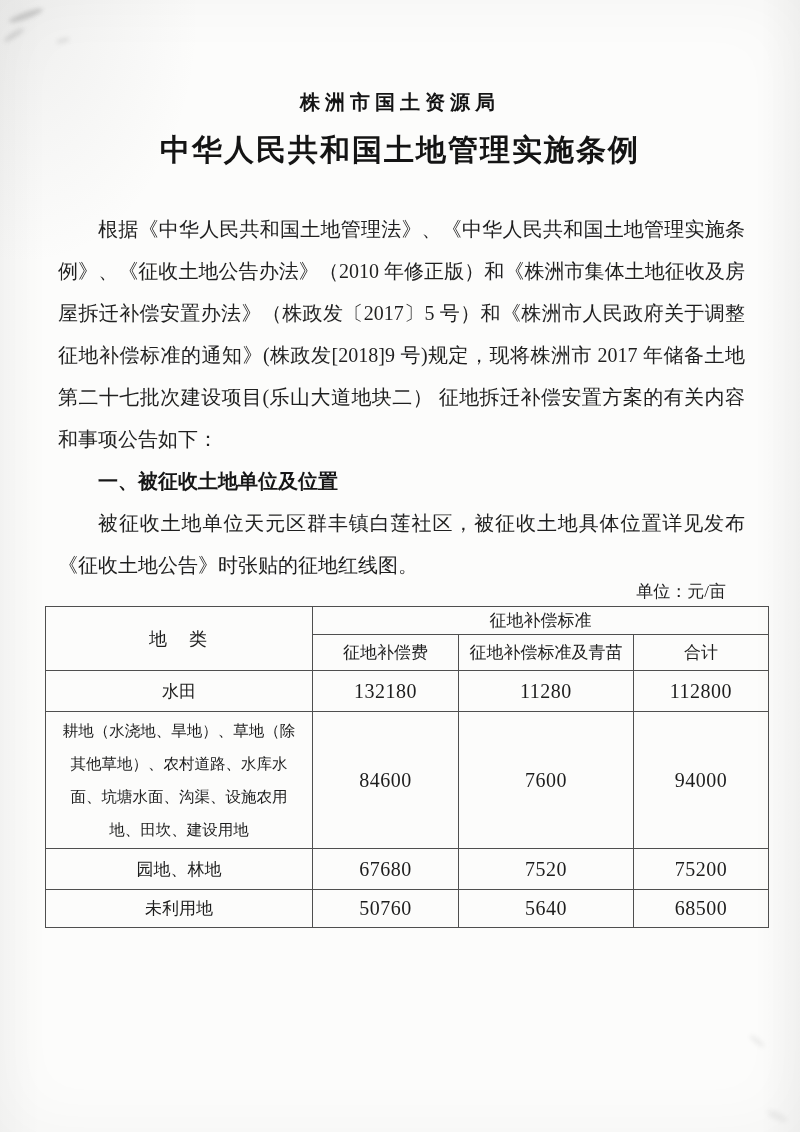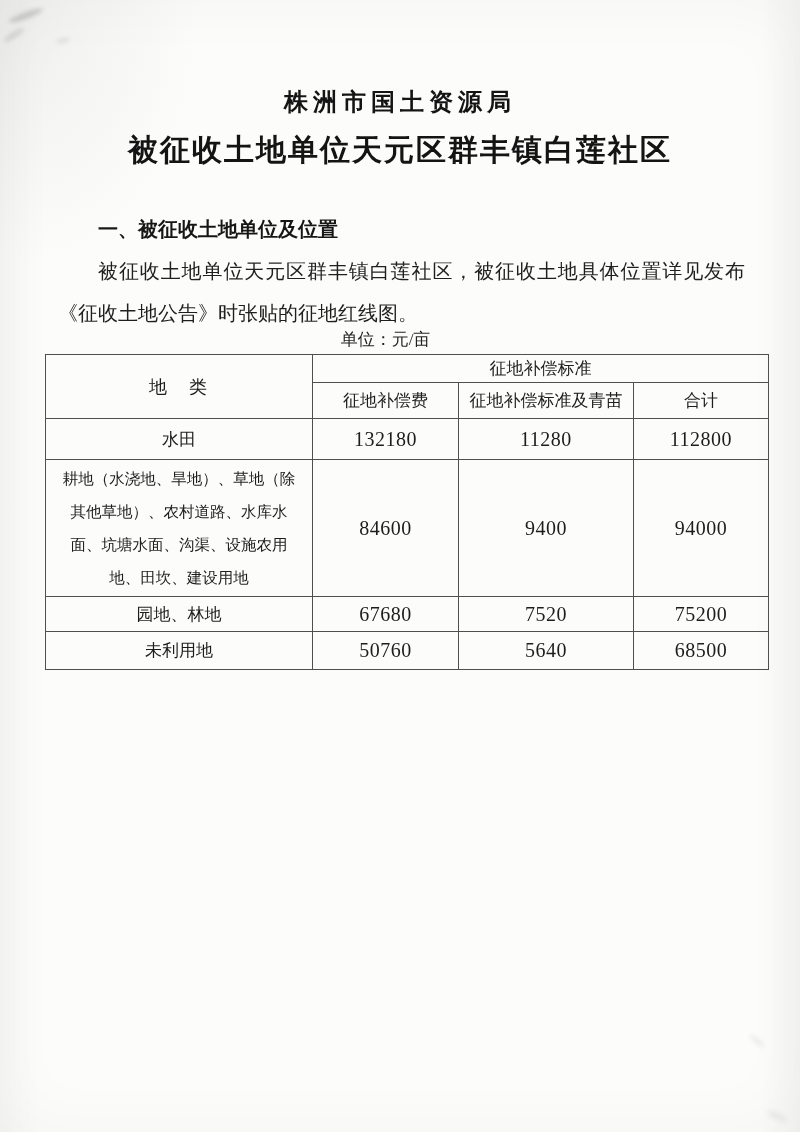--- a/index.html
+++ b/index.html
@@ -21,40 +21,40 @@
   }
   
   .smudge{position:absolute;background:rgba(115,115,115,0.30);border-radius:50%;filter:blur(2px);}
   .smudge.s1{left:8px;top:12px;width:36px;height:7px;transform:rotate(-20deg);}
   .smudge.s2{left:2px;top:32px;width:24px;height:6px;transform:rotate(-32deg);opacity:.7;}
   .smudge.s3{left:56px;top:38px;width:14px;height:5px;transform:rotate(-15deg);opacity:.5;}
   .smudge.s4{left:748px;top:1038px;width:18px;height:6px;transform:rotate(40deg);opacity:.35;}
   .smudge.s5{left:766px;top:1112px;width:22px;height:8px;transform:rotate(25deg);opacity:.3;}
 
   .titles{padding-top:82px;text-align:center;font-weight:bold;color:#141414;}
-  .title-line1{font-size:24px;line-height:40px;letter-spacing:5px;}
+  .title-line1{font-size:20px;line-height:40px;letter-spacing:5px;}
   .title-line2{font-size:30px;line-height:44px;letter-spacing:2px;margin-top:6px;}
 
   .content{
     width:687px;
     margin:36px 55px 0 58px;
     font-size:20px;
     line-height:42px;
     text-align:justify;
   }
   .content p{margin:0;}
   .para{text-indent:2em;}
   .heading{font-weight:bold;text-indent:2em;color:#161616;}
 
   .unit-row{
     box-sizing:border-box;
     width:723px;
     margin:-6px 0 0 45px;
     padding-right:42px;
-    text-align:center;
+    text-align:right;
     font-size:17px;
     line-height:24px;
   }
 
   table.comp{
     border-collapse:collapse;
     table-layout:fixed;
     width:723px;
     margin:2px 0 0 45px;
     font-size:17px;
@@ -64,21 +64,21 @@
     border:1px solid #4f4f4f;
     text-align:center;
     vertical-align:middle;
     padding:2px 10px;
     overflow:hidden;
   }
   tr.r-g1{height:28px;}
   tr.r-g2{height:36px;}
   tr.r-d1{height:41px;}
   tr.r-d2{height:136px;}
-  tr.r-d3{height:35px;}
+  tr.r-d3{height:41px;}
   tr.r-d4{height:38px;}
   td.landtype-head{font-size:18px;letter-spacing:2px;font-family:Liberation Mono, monospace;}
   td.num{font-size:20px;letter-spacing:0.5px;}
   td.landtype-big{
     font-size:15.5px;
     line-height:33px;
     text-align:justify;
     text-align-last:center;
     padding:4px 9px;
   }
@@ -89,24 +89,25 @@
 <div class="page">
 
   <div class="smudge s1"></div>
   <div class="smudge s2"></div>
   <div class="smudge s3"></div>
   <div class="smudge s4"></div>
   <div class="smudge s5"></div>
 
   <div class="titles">
     <div class="title-line1">株洲市国土资源局</div>
-    <div class="title-line2">被征收土地单位天元区群丰镇白莲社区</div>
+    <div class="title-line2">中华人民共和国土地管理实施条例</div>
   </div>
 
   <div class="content">
+    <p class="para">根据《中华人民共和国土地管理法》、《中华人民共和国土地管理实施条例》、《征收土地公告办法》（2010 年修正版）和《株洲市集体土地征收及房屋拆迁补偿安置办法》（株政发〔2017〕5 号）和《株洲市人民政府关于调整征地补偿标准的通知》(株政发[2018]9 号)规定，现将株洲市 2017 年储备土地第二十七批次建设项目(乐山大道地块二） 征地拆迁补偿安置方案的有关内容和事项公告如下：</p>
     <p class="heading">一、被征收土地单位及位置</p>
     <p class="para">被征收土地单位天元区群丰镇白莲社区，被征收土地具体位置详见发布《征收土地公告》时张贴的征地红线图。</p>
   </div>
 
   <div class="unit-row">单位：元/亩</div>
 
   <table class="comp">
     <colgroup>
       <col style="width:267px">
       <col style="width:146px">
@@ -125,21 +126,21 @@
       </tr>
       <tr class="r-d1">
         <td>水田</td>
         <td class="num">132180</td>
         <td class="num">11280</td>
         <td class="num">112800</td>
       </tr>
       <tr class="r-d2">
         <td class="landtype-big">耕地（水浇地、旱地）、草地（除其他草地）、农村道路、水库水面、坑塘水面、沟渠、设施农用地、田坎、建设用地</td>
         <td class="num">84600</td>
-        <td class="num">9400</td>
+        <td class="num">7600</td>
         <td class="num">94000</td>
       </tr>
       <tr class="r-d3">
         <td>园地、林地</td>
         <td class="num">67680</td>
         <td class="num">7520</td>
         <td class="num">75200</td>
       </tr>
       <tr class="r-d4">
         <td>未利用地</td>

